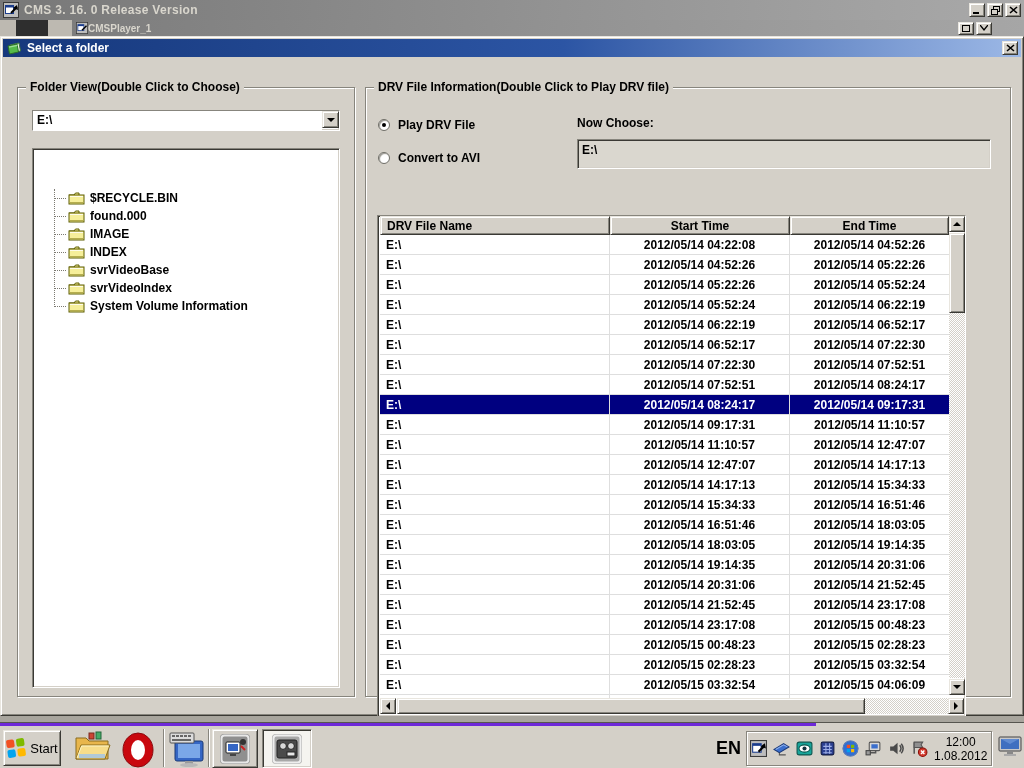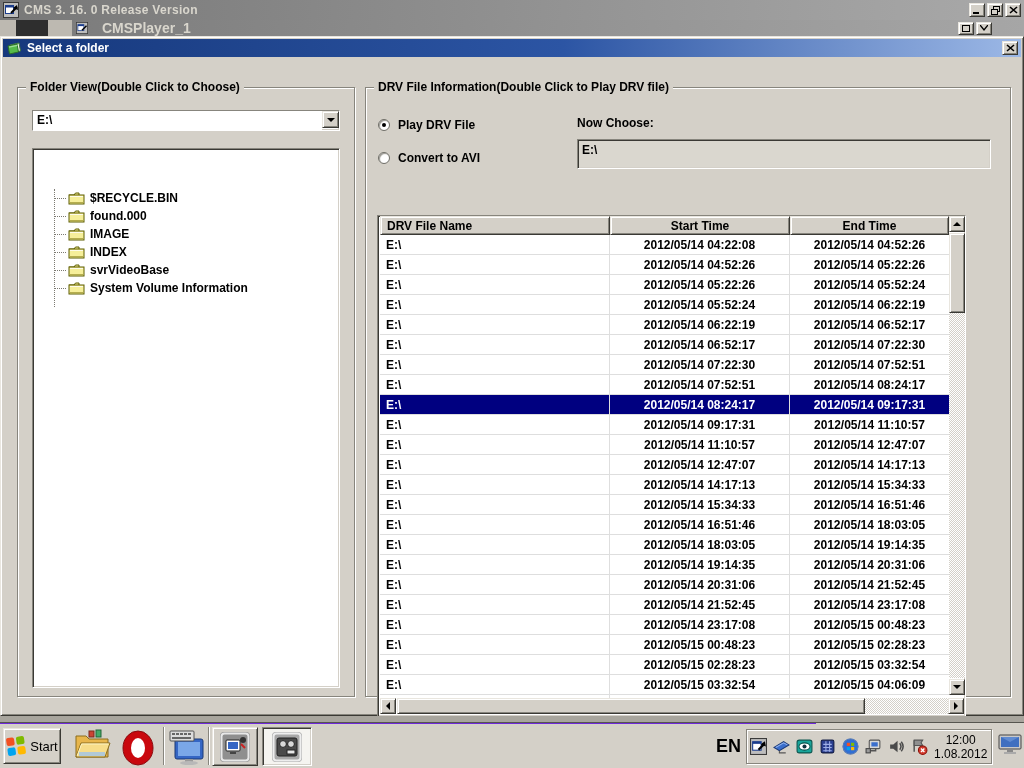--- a/index.html
+++ b/index.html
@@ -22,21 +22,21 @@
   .titlebar-main { position:absolute; left:0; top:0; width:1024px; height:20px;
     background:linear-gradient(90deg,#787878,#a9a9a9); display:flex; align-items:center; padding:0 3px; }
   .titlebar-main .ttl { color:#d9d6cd; font-size:12px; margin-left:5px; letter-spacing:.3px; }
   .winbtns { margin-left:auto; display:flex; gap:2px; }
   .winbtn { width:16px; height:14px; display:flex; align-items:center; justify-content:center; padding:0; }
 
   .strip2 { position:absolute; left:0; top:20px; width:1024px; height:16px; background:#bdb9b1; }
   .strip2 .darkpane { position:absolute; left:16px; top:0; width:32px; height:16px; background:#2e2e2e; }
   .titlebar-player { position:absolute; left:72px; top:0; width:952px; height:16px;
     background:linear-gradient(90deg,#7d7d7d,#a6a6a6); display:flex; align-items:center; padding:0 4px; overflow:hidden; }
-  .titlebar-player .ttl { color:#d9d6cd; font-size:14px; margin-left:14px; }
+  .titlebar-player .ttl { color:#d9d6cd; font-size:10px; margin-left:0; }
   .pbtns { margin-left:auto; margin-right:28px; display:flex; gap:2px; }
   .pbtn { width:16px; height:13px; display:flex; align-items:flex-start; justify-content:center; padding-top:2px; font-size:9px; line-height:9px; color:#000; }
 
   
   .dialog { position:absolute; left:0; top:36px; width:1024px; height:680px; }
   .titlebar-dlg { position:absolute; left:2px; top:2px; width:1018px; height:18px;
     background:linear-gradient(90deg,#16387c 0%,#2c55a4 55%,#9cb8e6 100%);
     display:flex; align-items:center; padding:0 3px; }
   .titlebar-dlg .ttl { color:#ffffff; font-size:12px; margin-left:5px; }
   .dlg-body { position:absolute; left:2px; top:20px; width:1018px; height:656px; background:#d4d0c8; }
@@ -100,21 +100,21 @@
   .vs-track { position:absolute; left:0; top:97px; width:16px; height:365px; }
   .vs-down { left:0; top:463px; }
   .hscroll { position:absolute; left:0; top:482px; width:585px; height:16px; }
   .hs-left { left:0; top:0; }
   .hs-thumb { position:absolute; left:17px; top:0; width:468px; height:16px; }
   .hs-track { position:absolute; left:485px; top:0; width:83px; height:16px; }
   .hs-right { left:568px; top:0; }
 
   
   .desk-strip { position:absolute; left:0; top:716px; width:1024px; height:7px; background:#a8a59d; border-bottom:1px solid #56554f; }
-  .taskbar { position:absolute; left:0; top:723px; width:816px; height:45px; background:#d4d0c8; border-top:1px solid #6d28d9; }
+  .taskbar { position:absolute; left:0; top:723px; width:816px; height:45px; background:#d4d0c8; border-top:3px solid #6d28d9; }
   .start-btn { position:absolute; left:3px; top:4px; width:58px; height:36px; display:flex; align-items:center; justify-content:center; gap:4px; }
   .start-label { font-size:13px; color:#000; }
   .ql-icon { position:absolute; top:4px; background:none; border:none; }
   .tb-sep { position:absolute; top:3px; width:2px; height:38px; border-left:1px solid #87857d; border-right:1px solid #ffffff; }
   .task-btn { position:absolute; top:3px; width:46px; height:39px; display:flex; align-items:center; justify-content:center; padding:0; }
   .task-btn.active { background:#f5f4f0; border-color:#87857d #ffffff #ffffff #87857d;
                      box-shadow: inset 1px 1px 0 #3a3934, inset -1px -1px 0 #d4d0c8; }
   .lang { position:absolute; left:716px; top:12px; font-size:18px; color:#000; }
   .tray-box { position:absolute; left:746px; top:5px; width:246px; height:35px; display:flex; align-items:center; padding-left:3px; gap:6px; }
   .tray-ic { width:17px; height:17px; flex:none; }
@@ -280,20 +280,32 @@
       <svg width="17" height="13" viewBox="0 0 17 13">
                     <path d="M1 3 L6 3 L7.5 1 L11 1 L11 3" fill="#f6ef9a" stroke="#5c5c00"></path>
                     <rect x="1" y="3" width="15" height="9" fill="#f6ef9a" stroke="#5c5c00"></rect>
                     <path d="M2 4.5 H15" stroke="#ffffff" opacity="0.8"></path>
                     <path d="M2 10.5 H15" stroke="#b5ad4e"></path>
                   </svg>
     </span>
     <span class="tree-label">svrVideoBase</span>
   </div>
 
+  <div class="tree-item">
+    <span class="tree-stub"></span>
+    <span class="folder-ic">
+      <svg width="17" height="13" viewBox="0 0 17 13">
+                    <path d="M1 3 L6 3 L7.5 1 L11 1 L11 3" fill="#f6ef9a" stroke="#5c5c00"></path>
+                    <rect x="1" y="3" width="15" height="9" fill="#f6ef9a" stroke="#5c5c00"></rect>
+                    <path d="M2 4.5 H15" stroke="#ffffff" opacity="0.8"></path>
+                    <path d="M2 10.5 H15" stroke="#b5ad4e"></path>
+                  </svg>
+    </span>
+    <span class="tree-label">svrVideoIndex</span>
+  </div>
 
   <div class="tree-item">
     <span class="tree-stub"></span>
     <span class="folder-ic">
       <svg width="17" height="13" viewBox="0 0 17 13">
                     <path d="M1 3 L6 3 L7.5 1 L11 1 L11 3" fill="#f6ef9a" stroke="#5c5c00"></path>
                     <rect x="1" y="3" width="15" height="9" fill="#f6ef9a" stroke="#5c5c00"></rect>
                     <path d="M2 4.5 H15" stroke="#ffffff" opacity="0.8"></path>
                     <path d="M2 10.5 H15" stroke="#b5ad4e"></path>
                   </svg>

